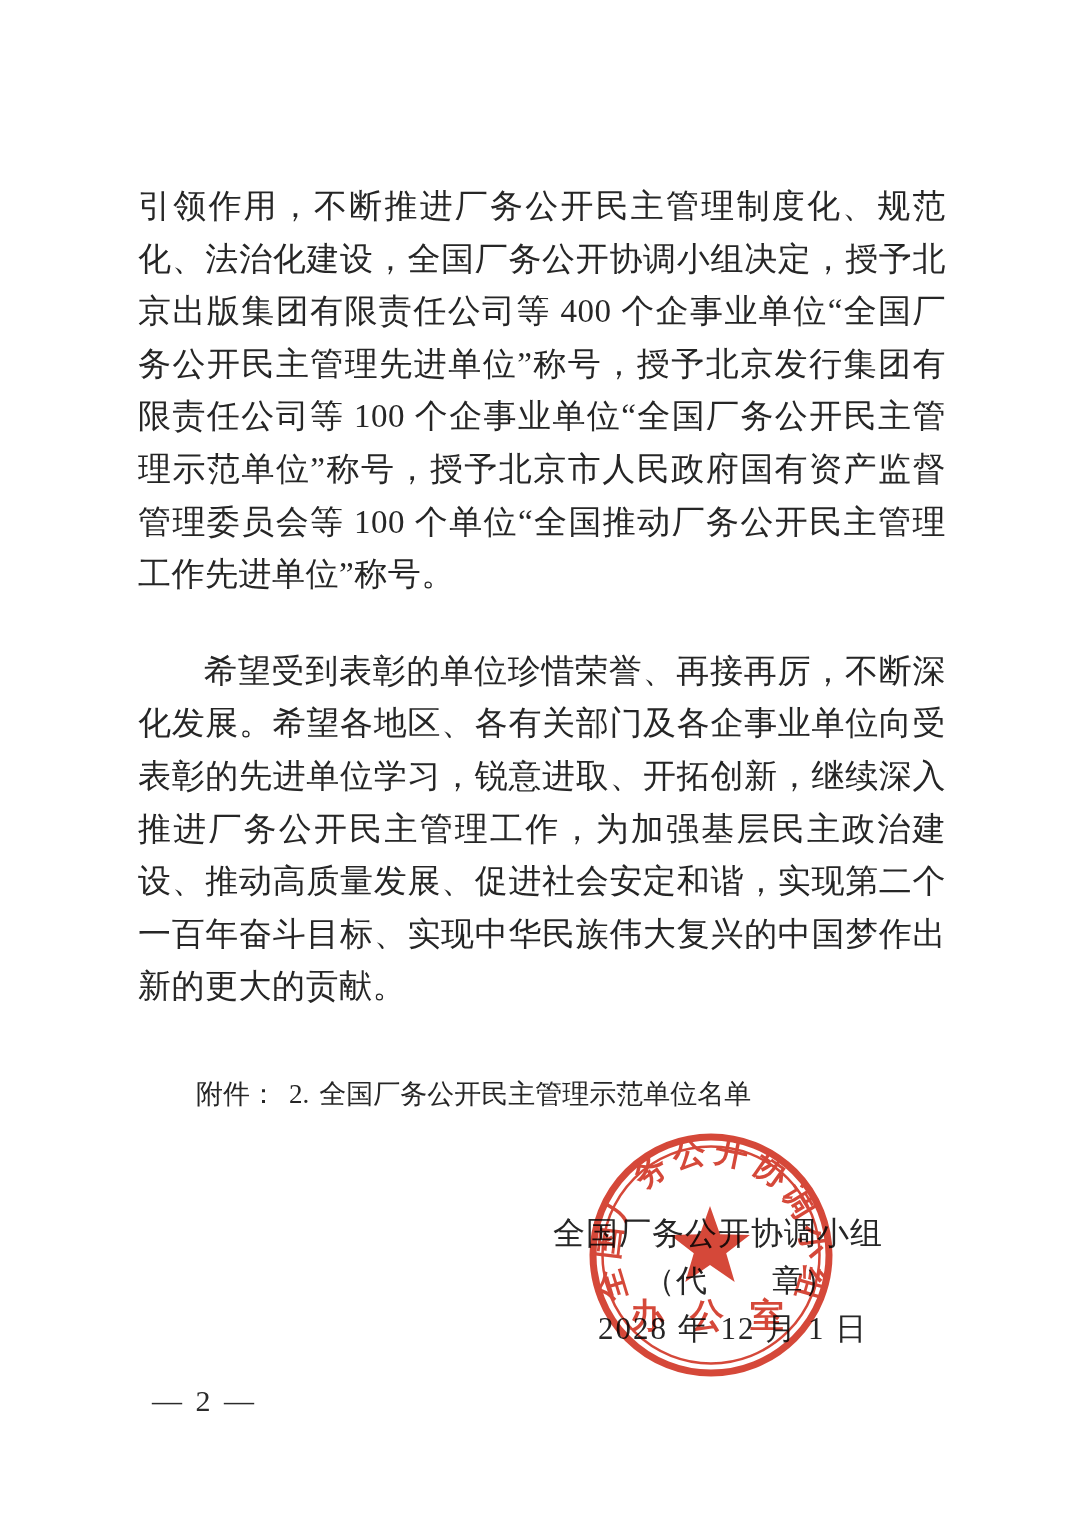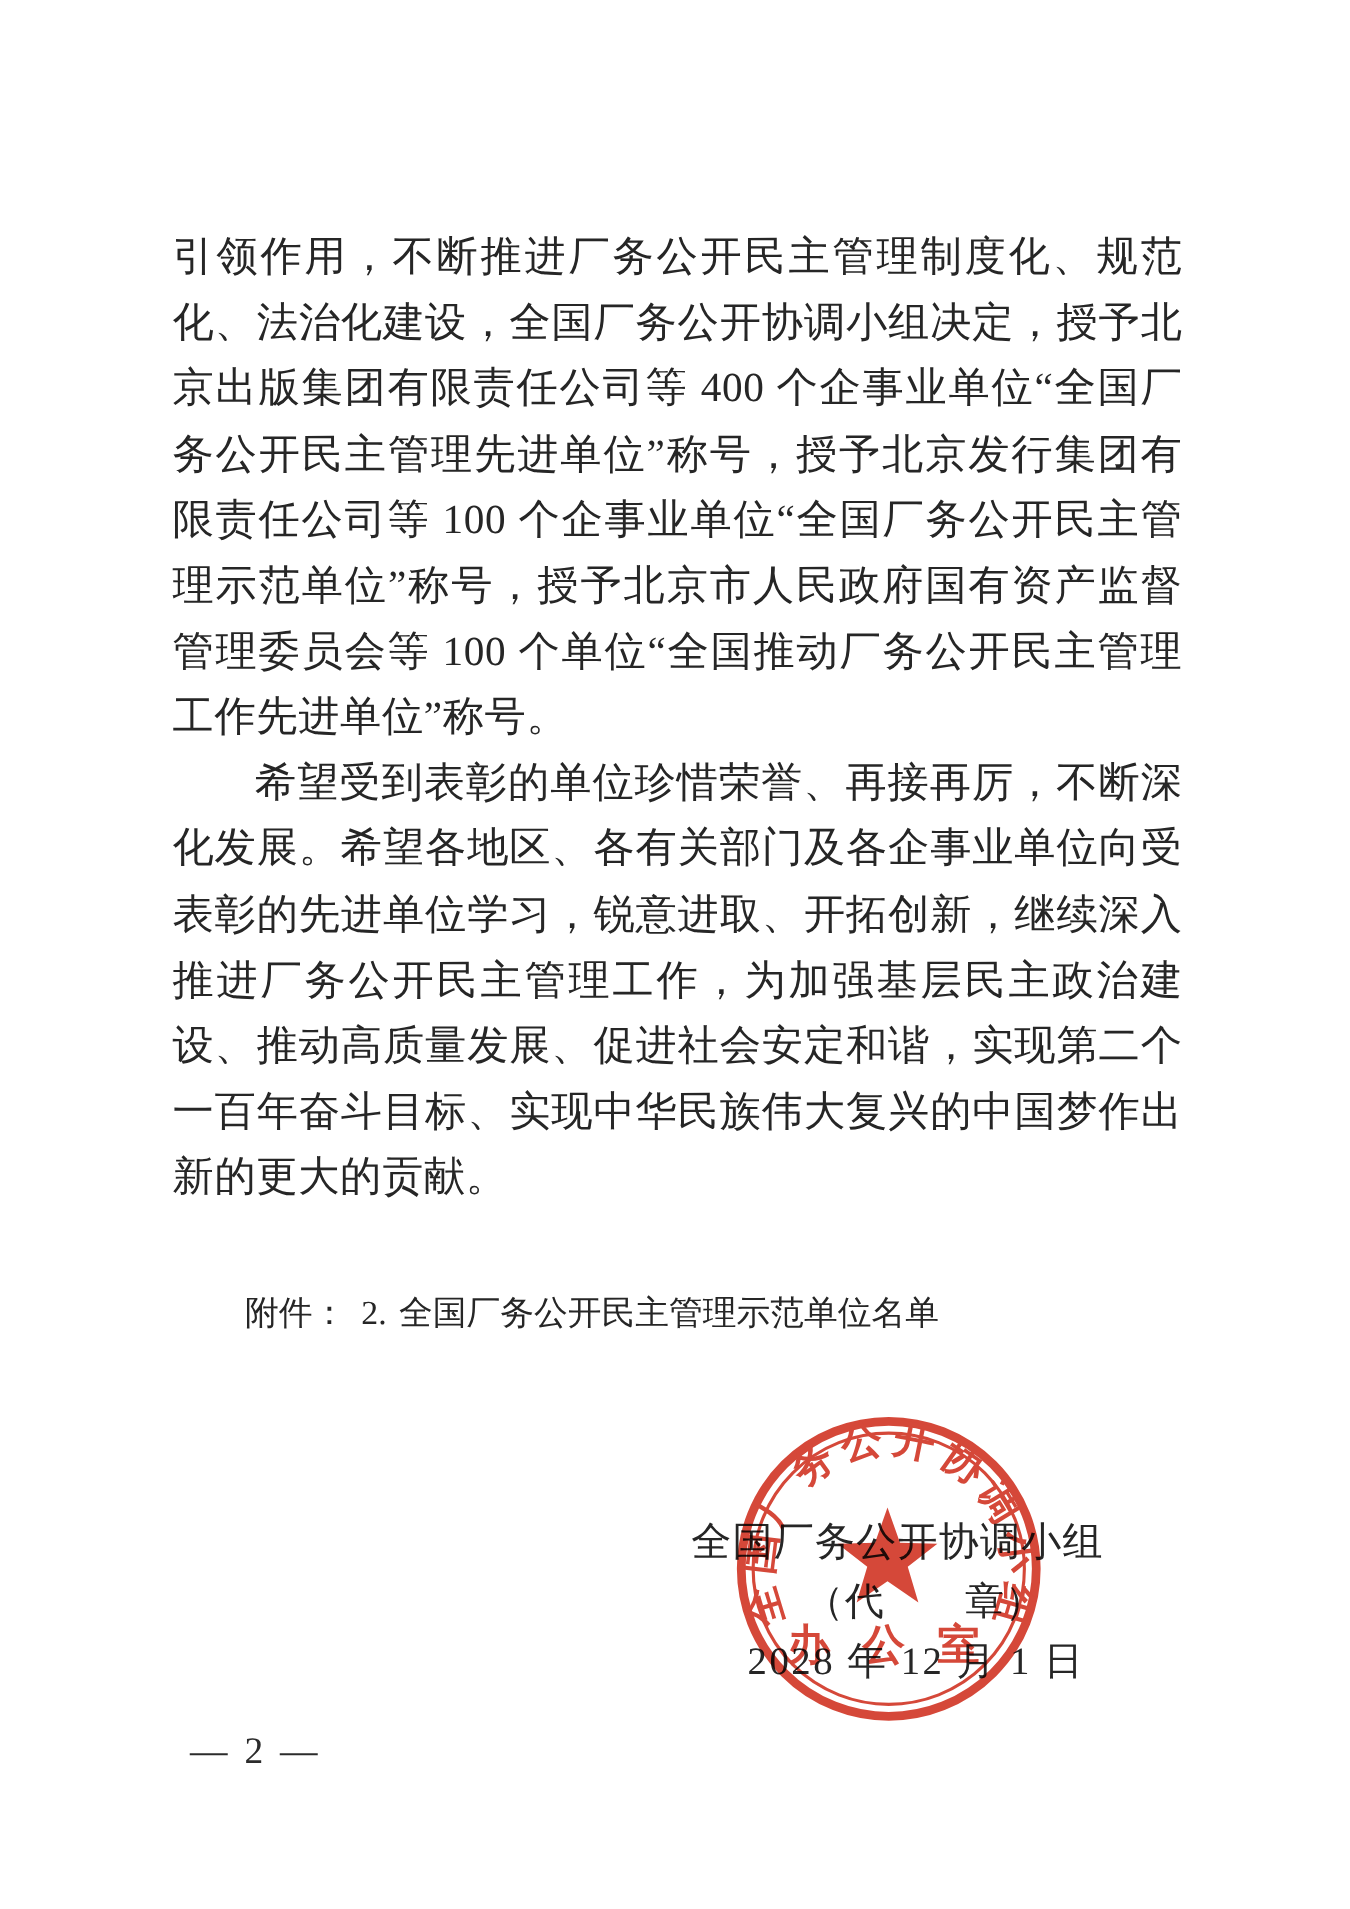--- a/index.html
+++ b/index.html
@@ -19,21 +19,21 @@
     left:138px; top:180px; width:808px;
   }
   .para {
     font-size:33px;
     line-height:52.6px;
     text-align:justify;
     text-justify:inter-character;
     color:#262626;
     letter-spacing:0.5px;
   }
-  .para.indent { text-indent:2em; }
+  .para.indent { text-indent:2em;margin-top:44px; }
   .attachments {
     margin-top:54px;
     display:flex;
     align-items:flex-start;
     font-size:27px;
     line-height:55px;
   }
   .att-label { margin-left:58px; white-space:nowrap; }
   .att-items { margin-left:12px; }
   .att-item { white-space:nowrap; }

